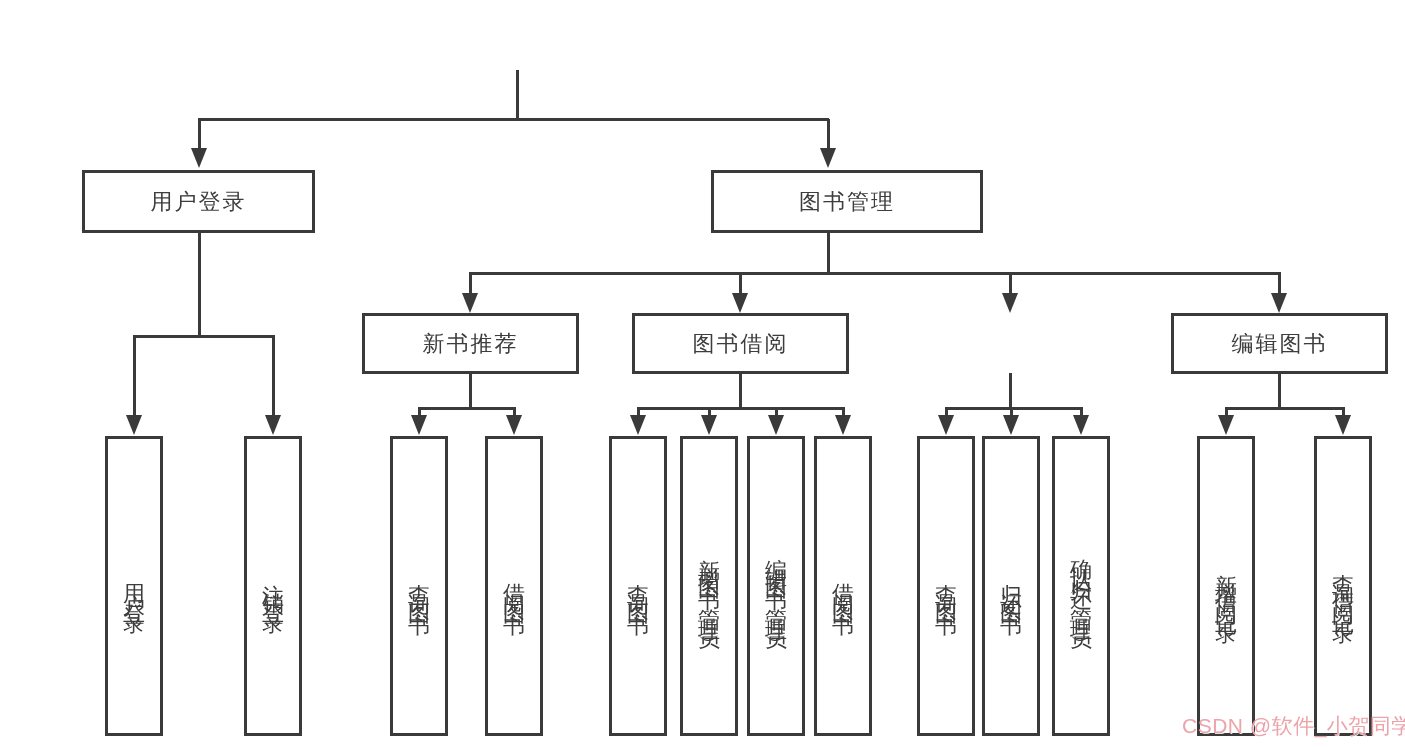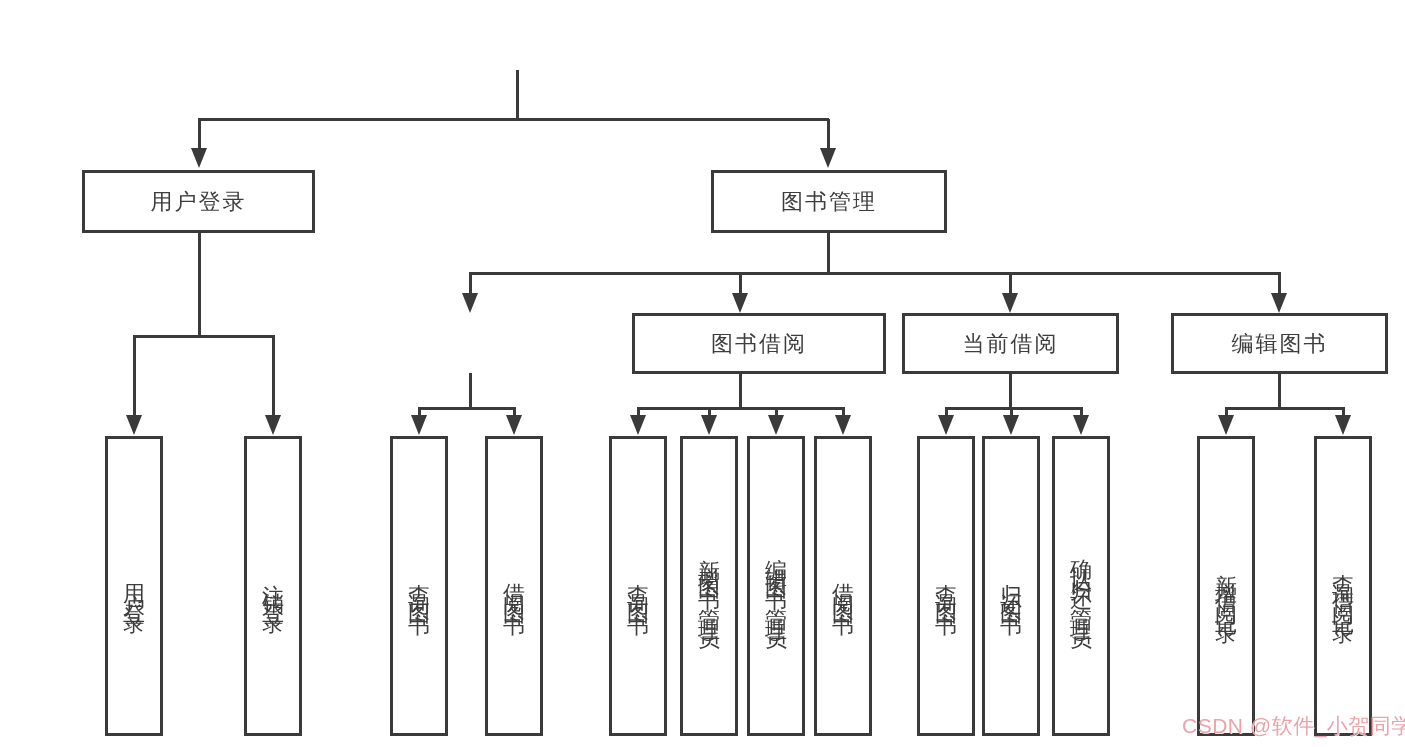--- a/index.html
+++ b/index.html
@@ -66,29 +66,29 @@
 </style>
 </head>
 <body>
 
 <div class="canvas">
 
 
   <div class="box h-box" style="left:82px;top:170px;width:233px;height:63px">
     <span>用户登录</span>
   </div>
-  <div class="box h-box" style="left:711px;top:170px;width:236px;height:63px">
+  <div class="box h-box" style="left:711px;top:170px;width:272px;height:63px">
     <span>图书管理</span>
   </div>
 
-  <div class="box h-box" style="left:632px;top:313px;width:254px;height:61px">
+  <div class="box h-box" style="left:362px;top:313px;width:217px;height:61px">
+    <span>新书推荐</span>
+  </div>
+  <div class="box h-box" style="left:632px;top:313px;width:217px;height:61px">
     <span>图书借阅</span>
-  </div>
-  <div class="box h-box" style="left:902px;top:313px;width:217px;height:61px">
-    <span>当前借阅</span>
   </div>
   <div class="box h-box" style="left:1171px;top:313px;width:217px;height:61px">
     <span>编辑图书</span>
   </div>
 
   <div class="box v-box" style="left:105px;top:436px;width:58px;height:300px">
     <span>用户登录</span>
   </div>
   <div class="box v-box" style="left:244px;top:436px;width:58px;height:300px">
     <span>注销登录</span>

